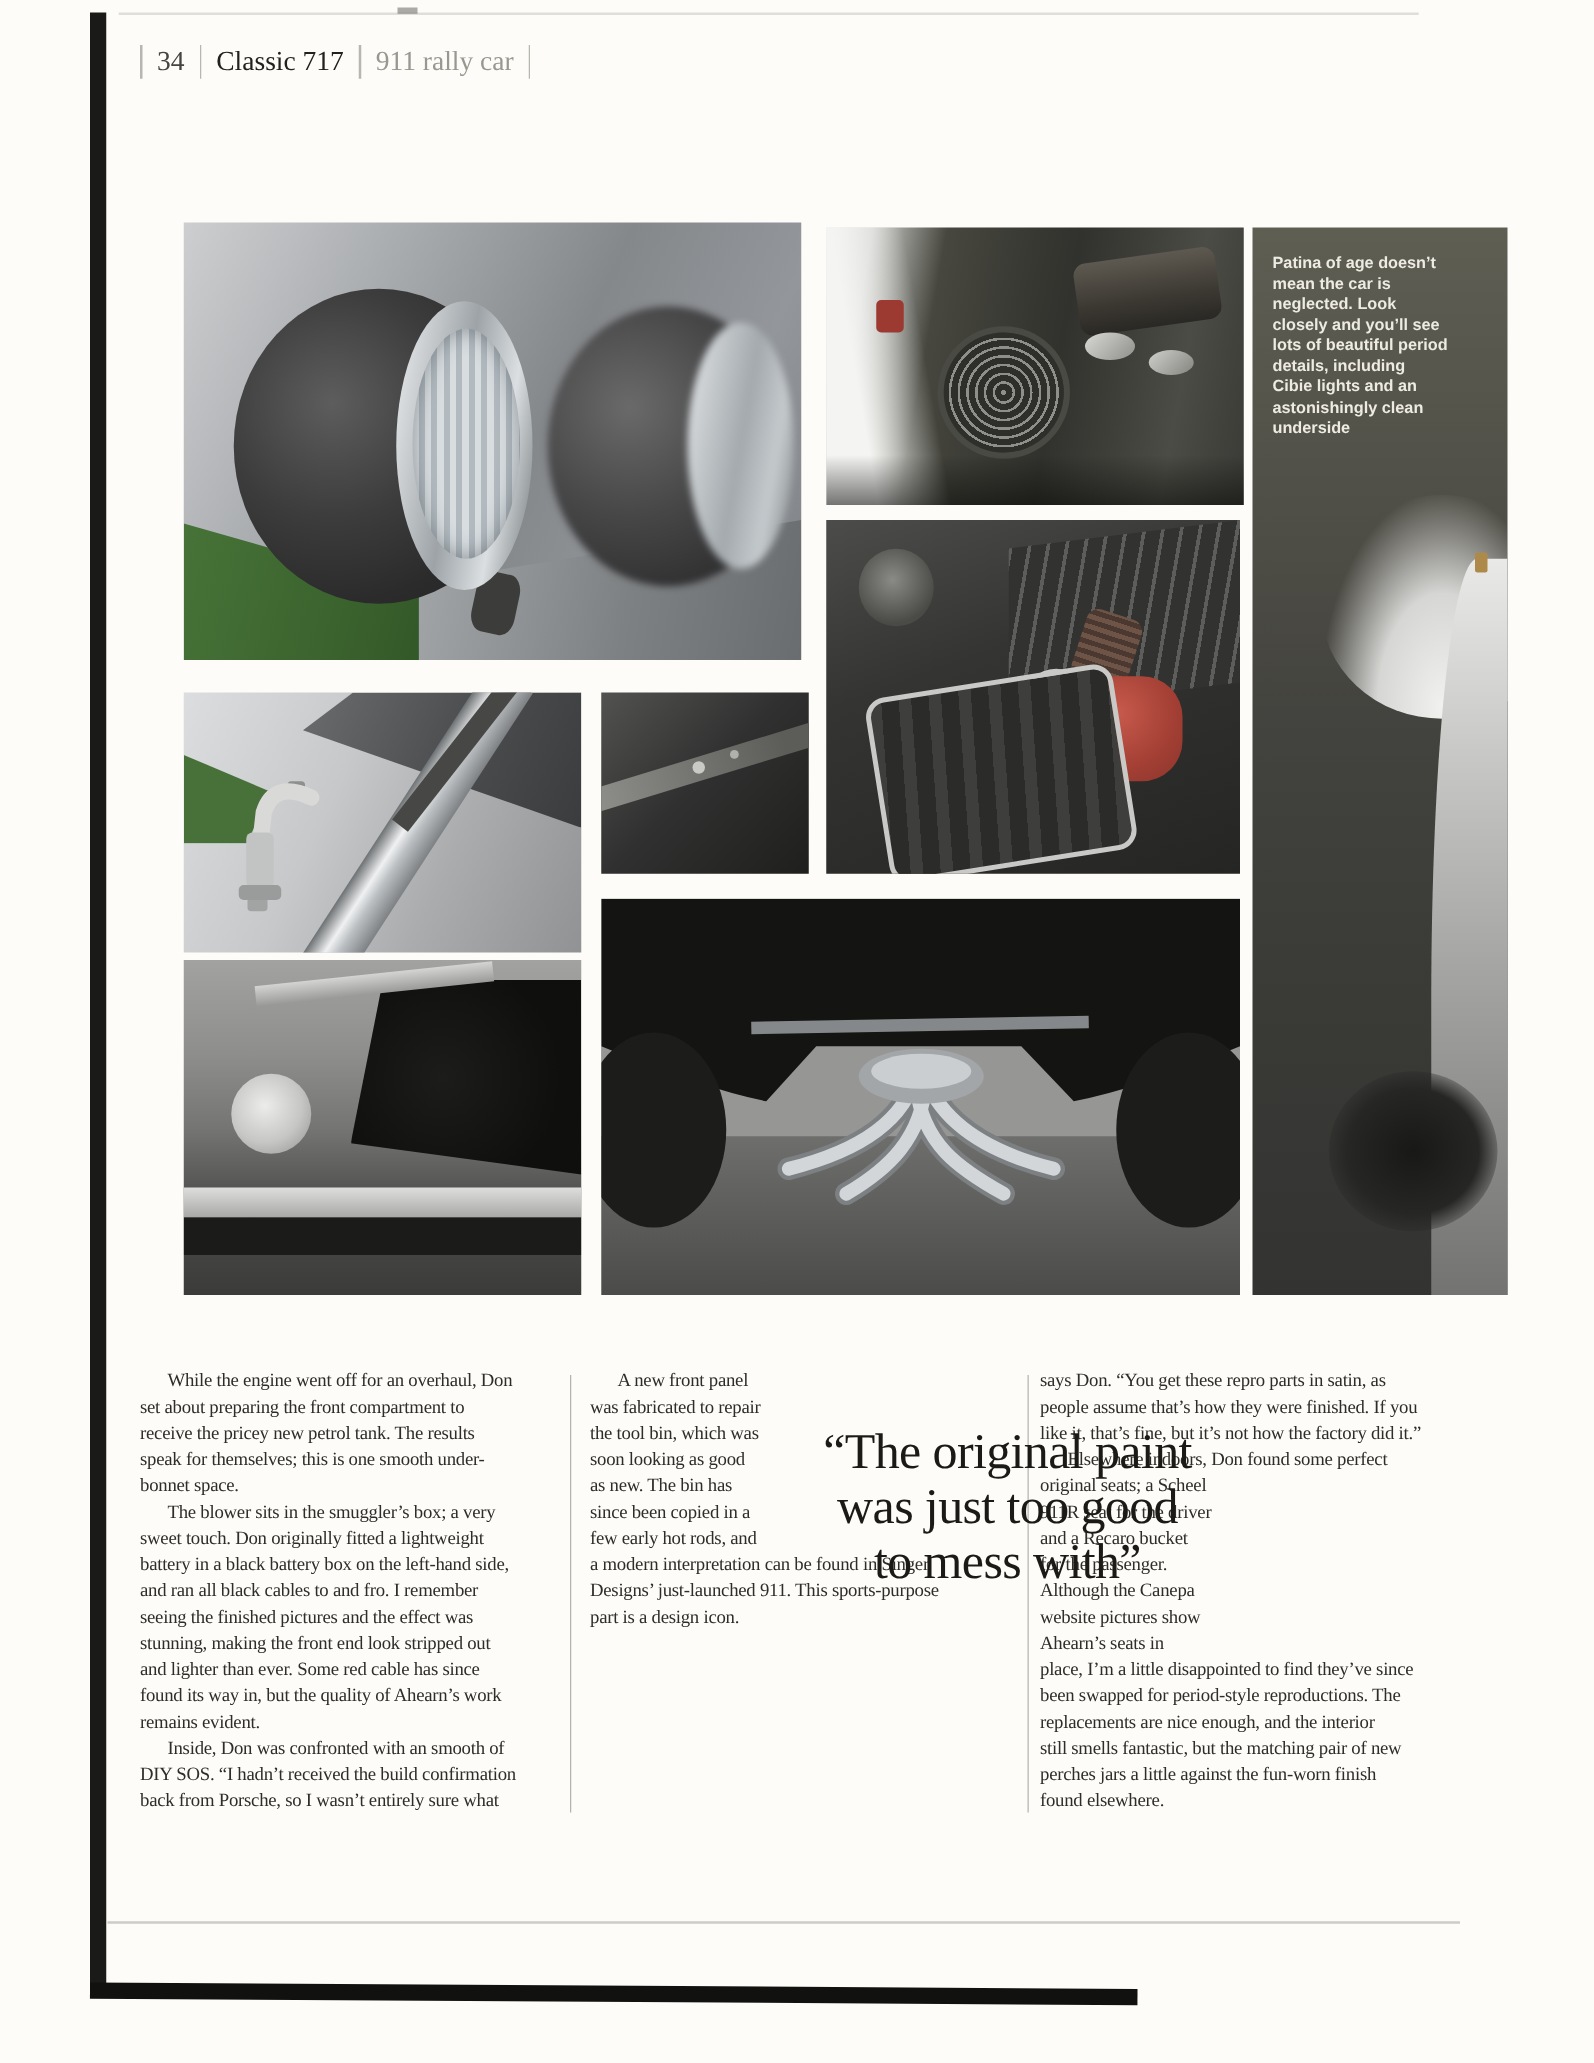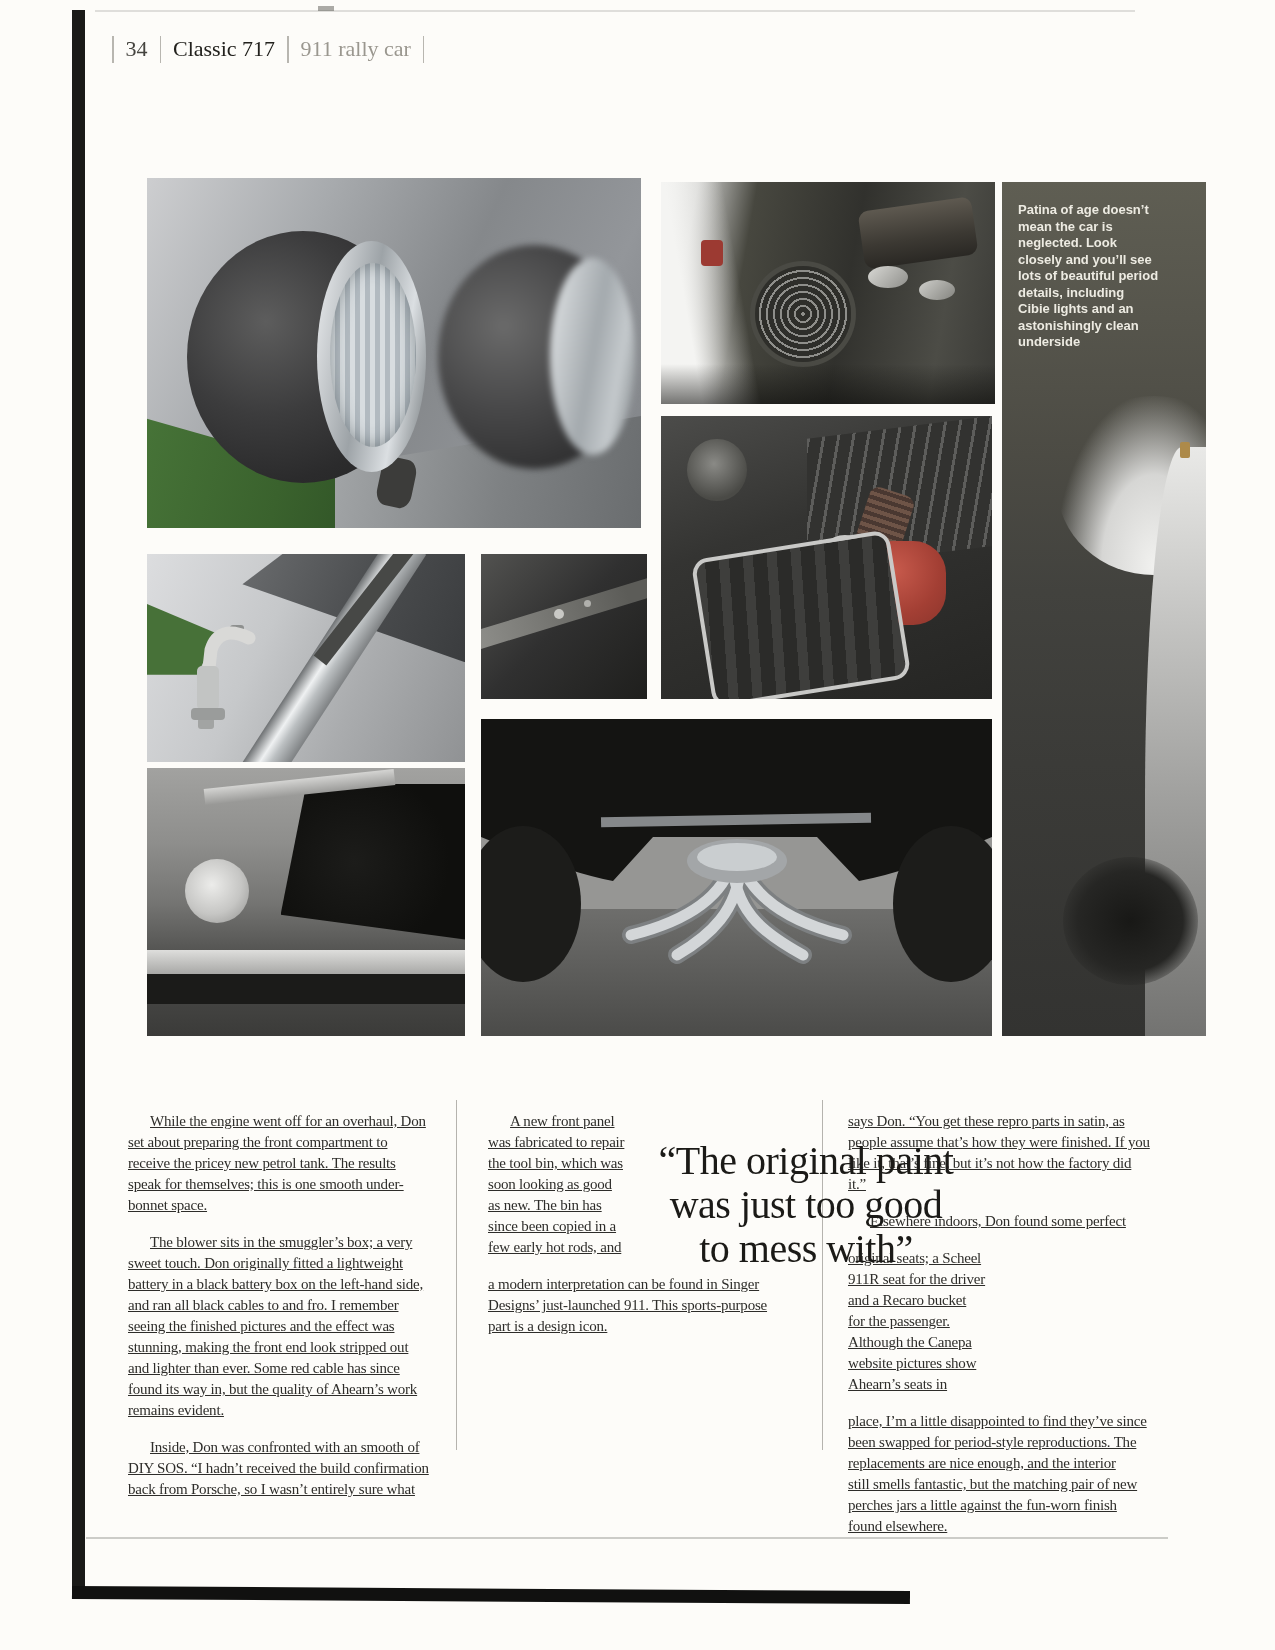--- a/index.html
+++ b/index.html
@@ -126,21 +126,21 @@
   .front-valance{left:0;top:77%;width:100%;height:11%;background:#1b1b19;}
   .front-bonnet-edge{left:18%;top:4%;width:60%;height:6%;transform:rotate(-6deg);
     background:linear-gradient(180deg,#d4d4d2,#9a9a98);}
 
   .photo-under{left:441px;top:703px;width:511px;height:317px;background:#8f8f8d;}
   .photo-under svg{position:absolute;left:0;top:0;}
 
   
   .col{position:absolute;top:1095px;font-size:15px;line-height:21px;letter-spacing:-0.2px;
        color:#2e2d2a;}
-  .col p{margin:16px;white-space:pre-line;text-decoration:underline;}
+  .col p{margin:0;white-space:pre-line;}
   .indent{text-indent:22px;}
   .col-1{left:112px;width:334px;}
   .col-2{left:472px;width:334px;}
   .col-3{left:832px;width:334px;}
   .narrow-left{width:172px;}
   .narrow-right{margin-left:163px;width:168px;}
   .vrule{position:absolute;top:1100px;width:1px;height:350px;background:#b5b3ae;}
   .vrule-1{left:456px;}
   .vrule-2{left:822px;}
 

